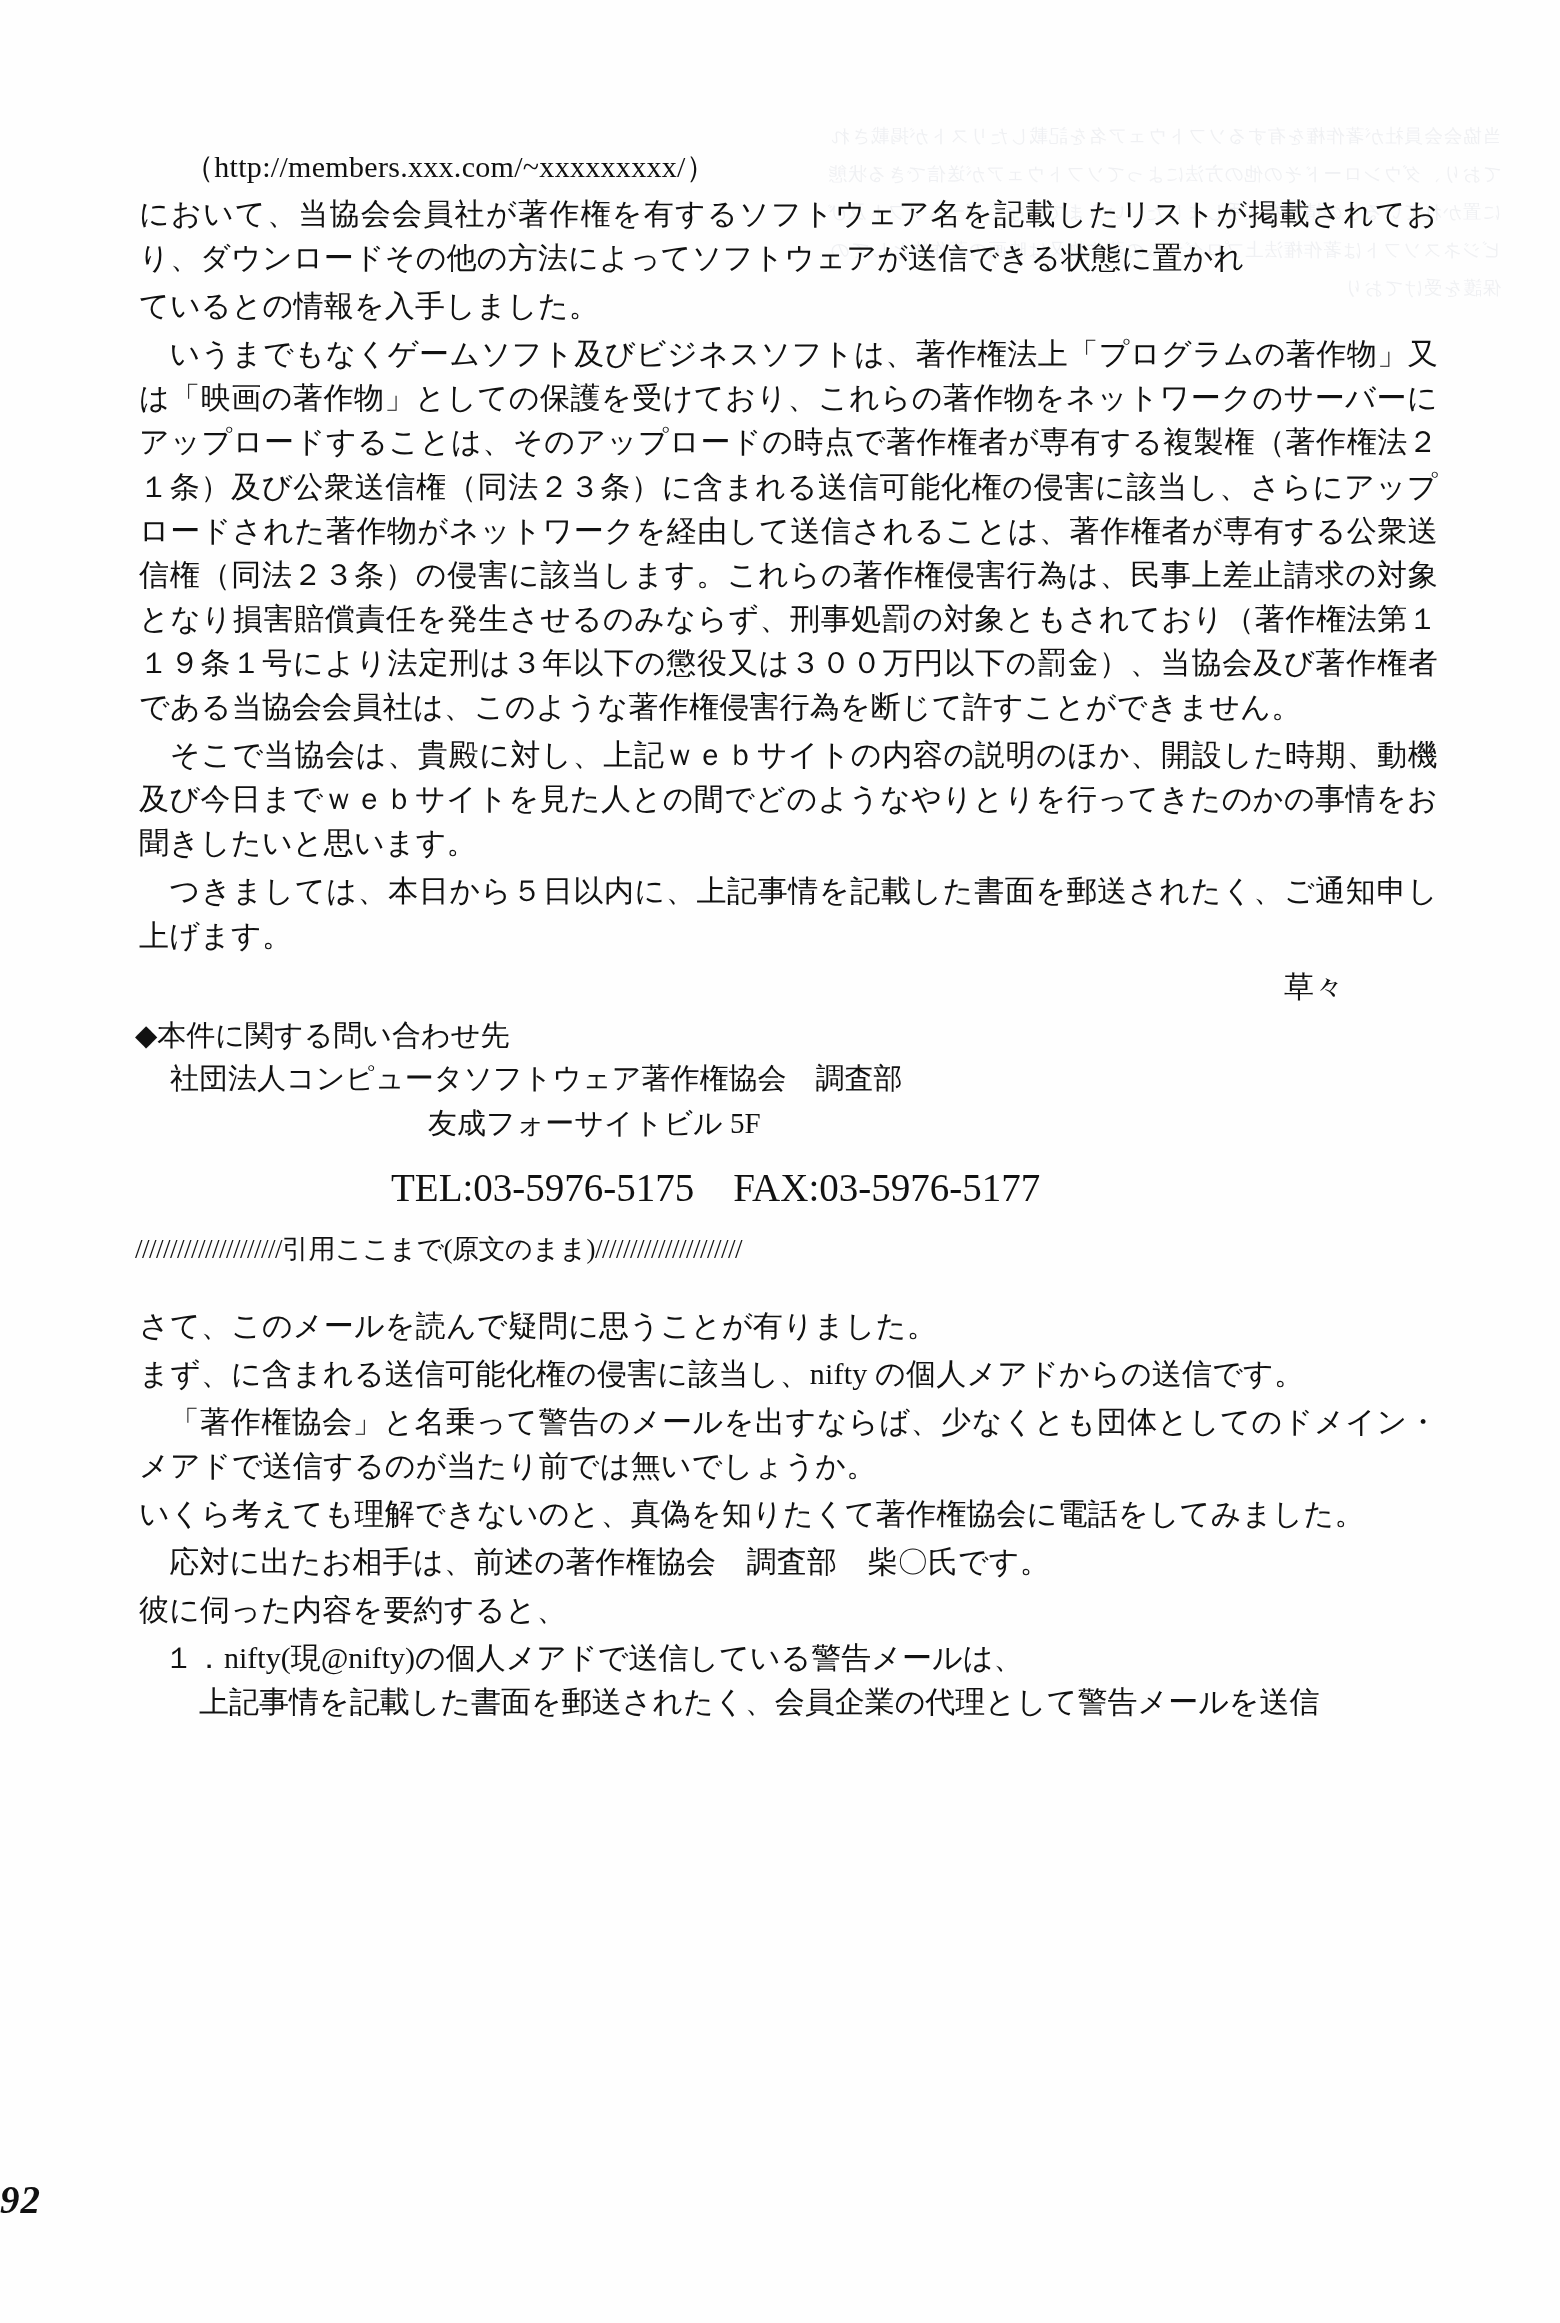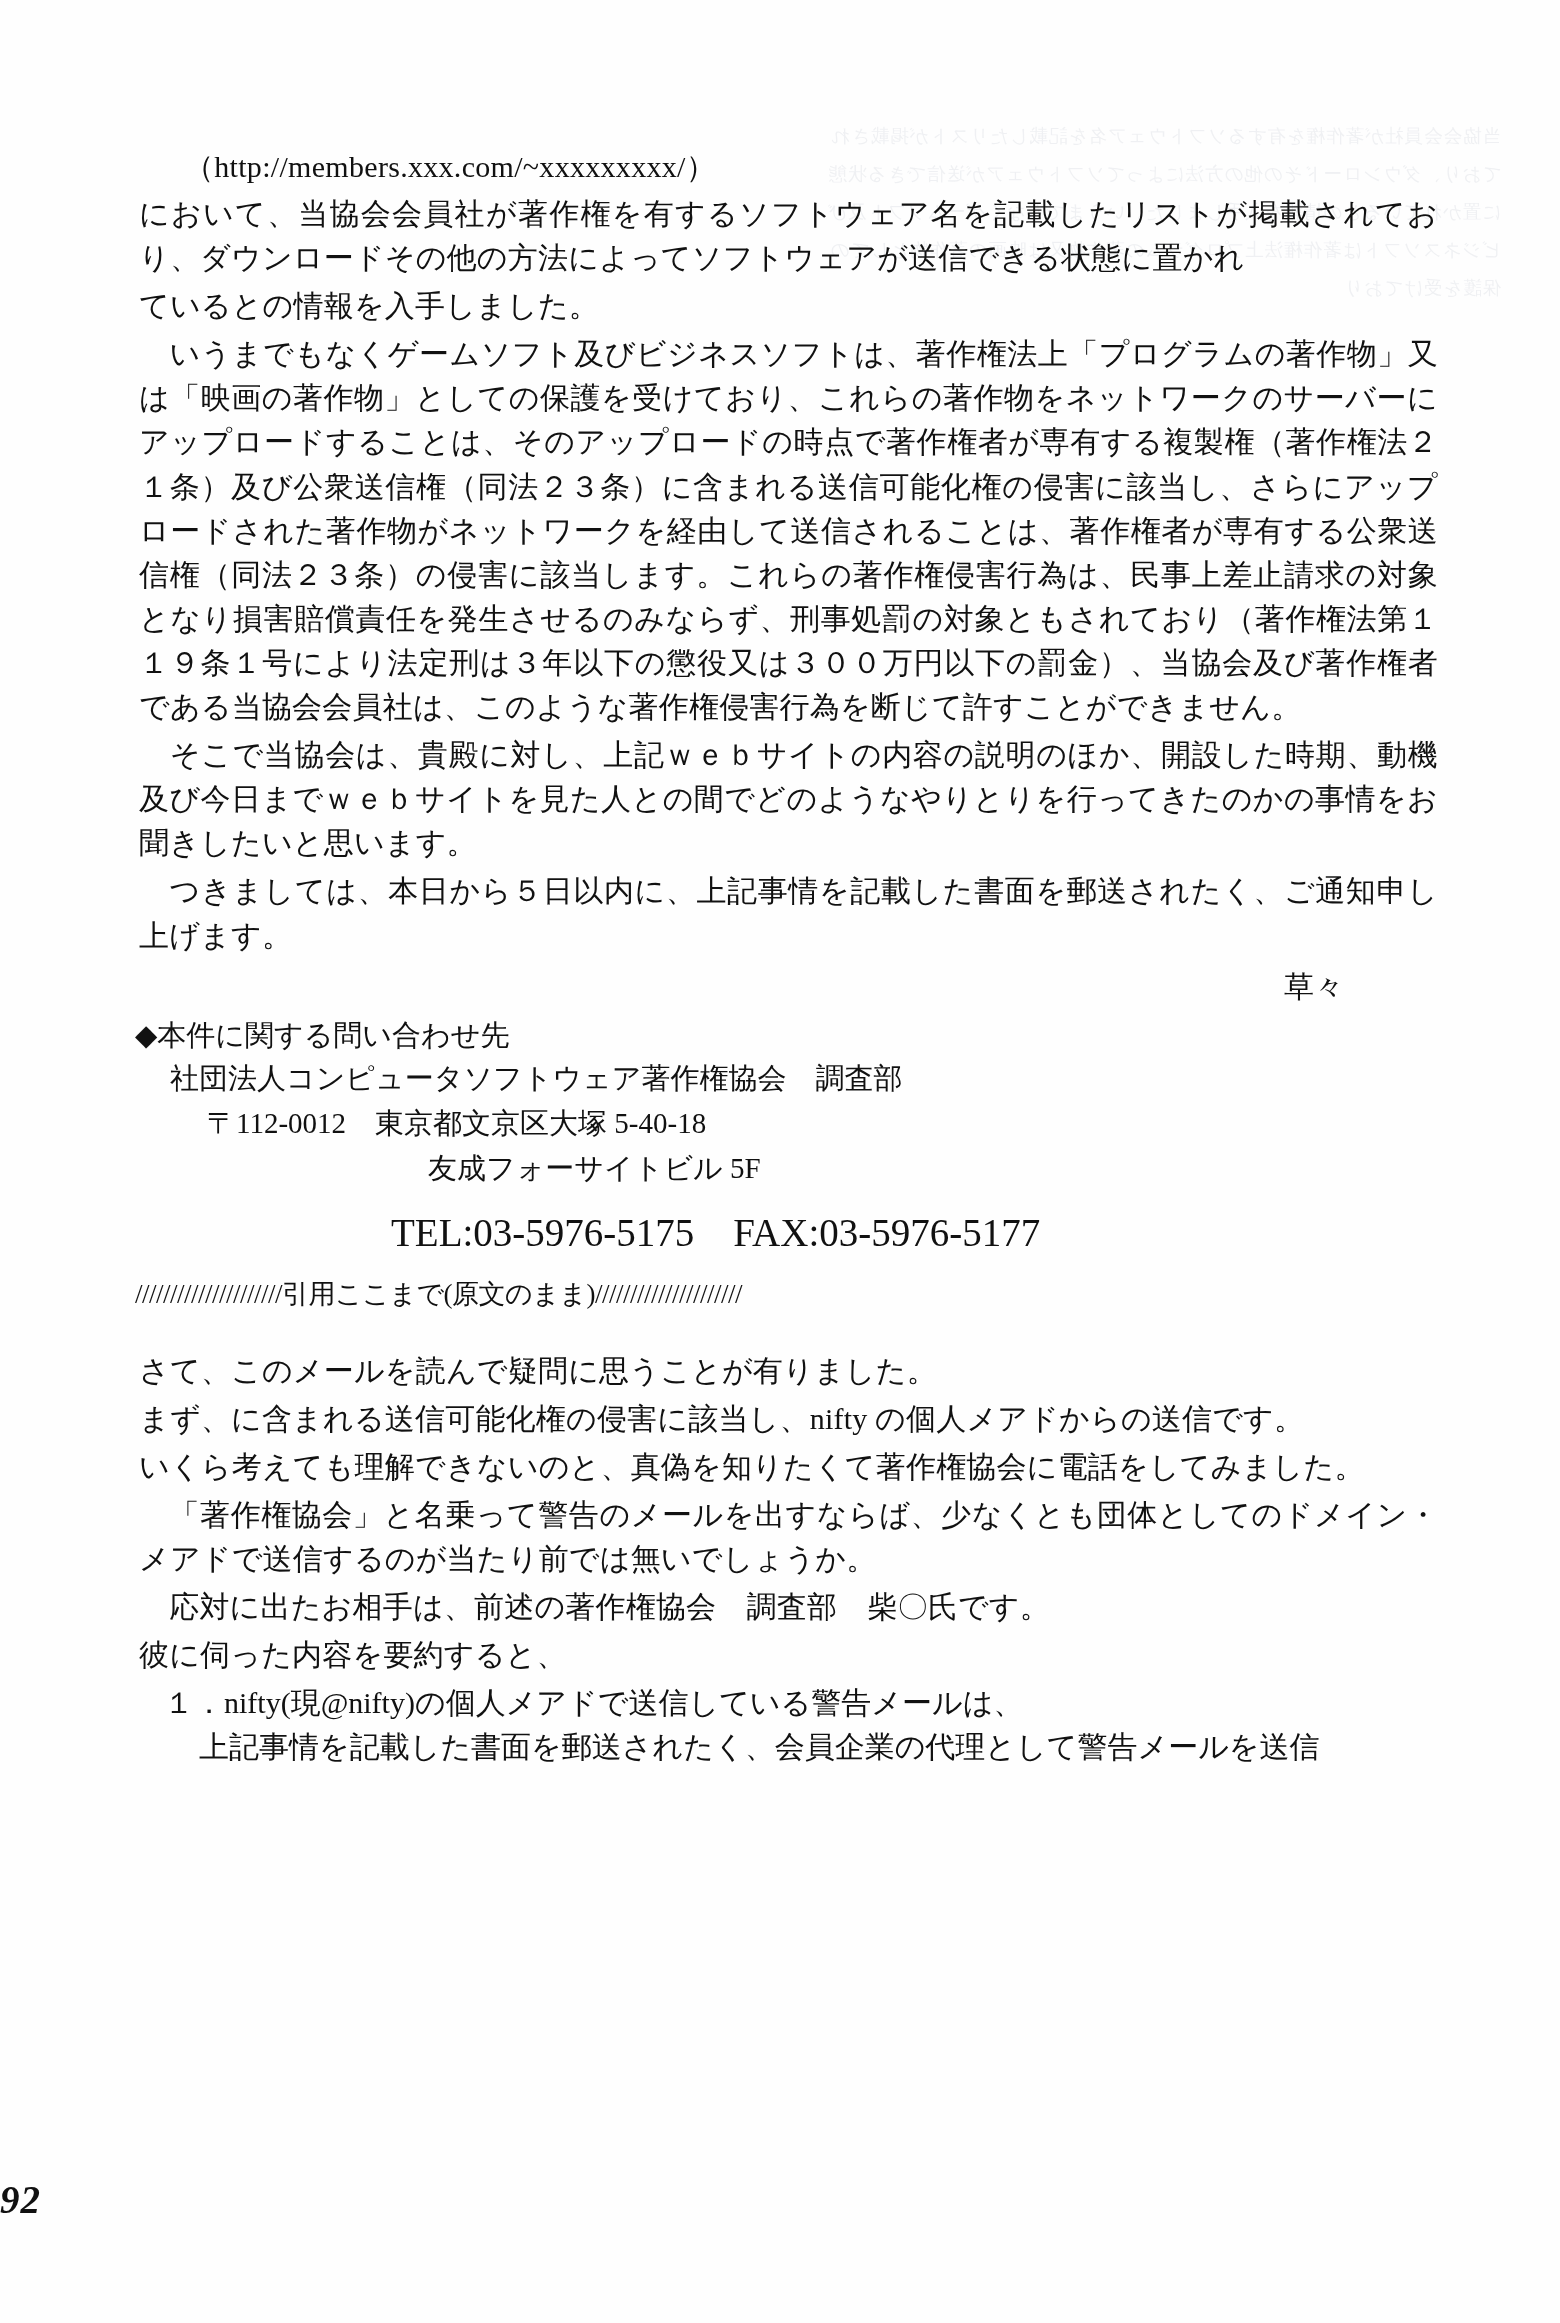--- a/index.html
+++ b/index.html
@@ -144,32 +144,31 @@
     <p>　いうまでもなくゲームソフト及びビジネスソフトは、著作権法上「プログラムの著作物」又は「映画の著作物」としての保護を受けており、これらの著作物をネットワークのサーバーにアップロードすることは、そのアップロードの時点で著作権者が専有する複製権（著作権法２１条）及び公衆送信権（同法２３条）に含まれる送信可能化権の侵害に該当し、さらにアップロードされた著作物がネットワークを経由して送信されることは、著作権者が専有する公衆送信権（同法２３条）の侵害に該当します。これらの著作権侵害行為は、民事上差止請求の対象となり損害賠償責任を発生させるのみならず、刑事処罰の対象ともされており（著作権法第１１９条１号により法定刑は３年以下の懲役又は３００万円以下の罰金）、当協会及び著作権者である当協会会員社は、このような著作権侵害行為を断じて許すことができません。</p>
     <p>　そこで当協会は、貴殿に対し、上記ｗｅｂサイトの内容の説明のほか、開設した時期、動機及び今日までｗｅｂサイトを見た人との間でどのようなやりとりを行ってきたのかの事情をお聞きしたいと思います。</p>
     <p>　つきましては、本日から５日以内に、上記事情を記載した書面を郵送されたく、ご通知申し上げます。</p>
 
     <div class="closing">草々</div>
 
     <div class="gap-s"></div>
 
     <div class="contact-head">◆本件に関する問い合わせ先</div>
     <div class="contact-line1">社団法人コンピュータソフトウェア著作権協会　調査部</div>
-    <div class="contact-line2">〒112-0012　東京都文京区大塚 5-40-18</div>
     <div class="contact-line3">友成フォーサイトビル 5F</div>
     <div class="contact-line4">TEL:03-5976-5175　FAX:03-5976-5177</div>
 
     <div class="rule-line">/////////////////////引用ここまで(原文のまま)/////////////////////</div>
 
     <div class="gap-l"></div>
 
     <p>さて、このメールを読んで疑問に思うことが有りました。</p>
     <p>まず、に含まれる送信可能化権の侵害に該当し、nifty の個人メアドからの送信です。</p>
+    <p>　「著作権協会」と名乗って警告のメールを出すならば、少なくとも団体としてのドメイン・メアドで送信するのが当たり前では無いでしょうか。</p>
     <p>いくら考えても理解できないのと、真偽を知りたくて著作権協会に電話をしてみました。</p>
-    <p>　「著作権協会」と名乗って警告のメールを出すならば、少なくとも団体としてのドメイン・メアドで送信するのが当たり前では無いでしょうか。</p>
     <p>　応対に出たお相手は、前述の著作権協会　調査部　柴〇氏です。</p>
     <p>彼に伺った内容を要約すると、</p>
 
     <div class="list-item">１．nifty(現@nifty)の個人メアドで送信している警告メールは、</div>
     <div class="list-sub">上記事情を記載した書面を郵送されたく、会員企業の代理として警告メールを送信</div>
 
   </div>
 
   <div class="page-number">92</div>
 

